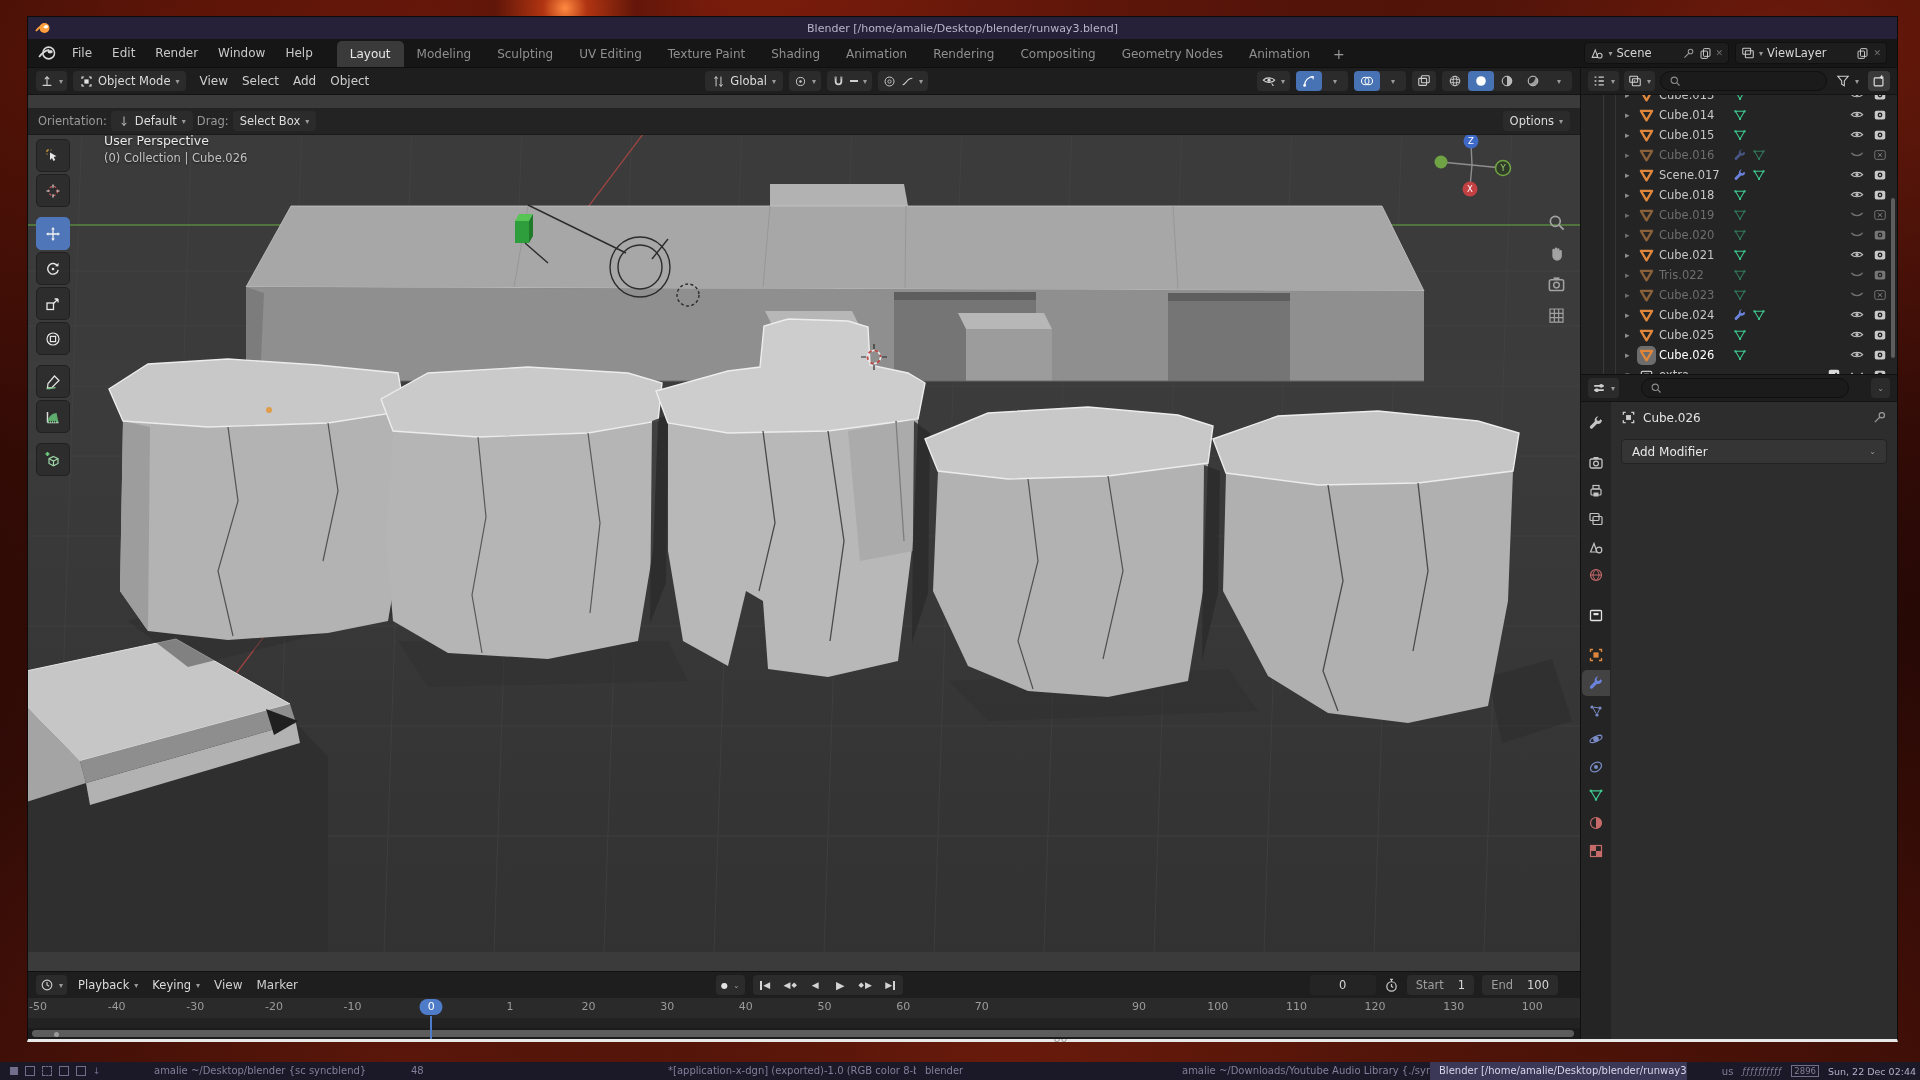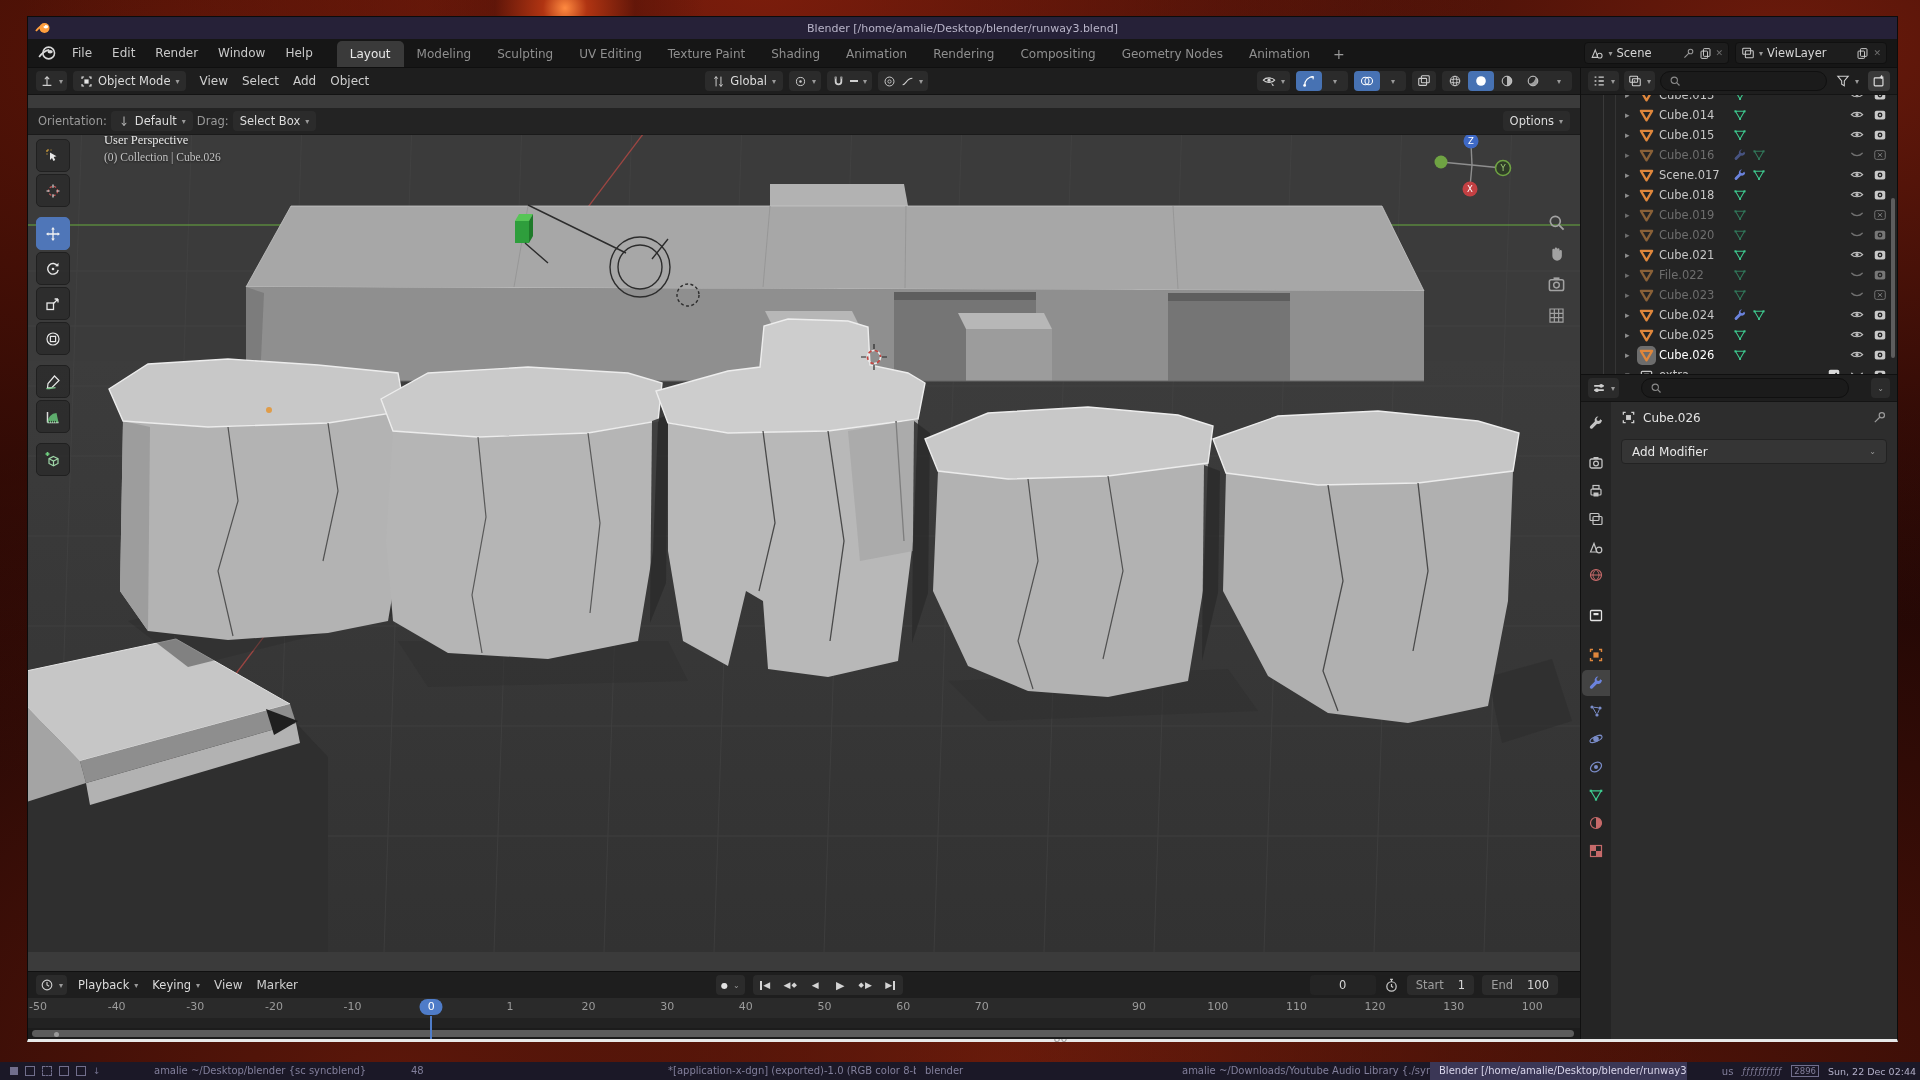--- a/index.html
+++ b/index.html
@@ -43,21 +43,21 @@
   .hmenu{color:#cecece;font-size:12px;padding:0 7px;}
   .seg{display:flex;background:#2b2b2b;border-radius:4px;height:20px;align-items:center;}
   .seg .sbtn{display:flex;align-items:center;justify-content:center;width:26px;height:20px;border-radius:4px;}
   .sbtn.on{background:#4772b3;}
   .spacer{flex:1;}
   
   .viewport{position:relative;flex:1;min-height:0;background:#3b3b3b;overflow:hidden;}
   .tool-settings{position:absolute;left:0;right:0;top:0;height:26px;background:#232323;display:flex;align-items:center;gap:4px;padding:0 10px;z-index:6;border-bottom:1px solid #1a1a1a;margin-top:13px;}
   .ts-label{color:#9a9a9a;font-size:11.5px;}
   .scene{position:absolute;left:0;top:26px;width:1553px;height:831px;}
-  .vp-text{position:absolute;left:76px;top:38px;z-index:5;text-shadow:0 1px 2px rgba(0,0,0,.55);font-family:Liberation Serif, serif;}
+  .vp-text{position:absolute;left:76px;top:38px;z-index:5;text-shadow:0 1px 2px rgba(0,0,0,.55);}
   .vp-text .l1{color:#e9e9e9;font-size:12.5px;}
   .vp-text .l2{color:#c2c2c2;font-size:11.5px;margin-top:3px;}
   .toolbar{position:absolute;left:8px;top:44px;z-index:6;display:flex;flex-direction:column;gap:2px;}
   .tool-btn{width:32px;height:31px;background:#2b2b2bd9;border:1px solid #202020;border-radius:5px;display:flex;align-items:center;justify-content:center;}
   .tool-btn.active{background:#4f76b8;border-color:#4f76b8;}
   .tool-sep{height:6px;}
   .gizmo{position:absolute;right:62px;top:34px;z-index:5;}
   .nav-icons{position:absolute;right:14px;top:118px;z-index:5;display:flex;flex-direction:column;gap:12px;color:#a2a2a2;}
   .nav-icons .icon{width:19px;height:19px;}
   
@@ -1095,21 +1095,21 @@
                   </span>
                 </span>
               </div>
               <div class="ol-row dim">
                 <span class="disc">▸</span>
                 <span class="oicon"><span class="icon" style="width:15px;height:15px;color:#8a6138">
                     <svg viewBox="0 0 16 16">
                       <path d="M8 13.2 2 3h12z" fill="none" stroke="currentColor" stroke-width="2.4" stroke-linejoin="round"></path>
                     </svg>
                   </span></span>
-                <span class="nm">File.022</span>
+                <span class="nm">Tris.022</span>
                 <span class="mid">
                   <span class="icon" style="width:14px;height:14px;color:#3ec98f">
                     <svg viewBox="0 0 16 16">
                       <path d="M8 12.5 2.8 3.8h10.4z" fill="none" stroke="currentColor" stroke-width="1.2"></path>
                       <rect x="6.9" y="11.4" width="2.2" height="2.2" fill="currentColor"></rect>
                       <rect x="1.7" y="2.7" width="2.2" height="2.2" fill="currentColor"></rect>
                       <rect x="12.1" y="2.7" width="2.2" height="2.2" fill="currentColor"></rect>
                     </svg>
                   </span>
                 </span>

